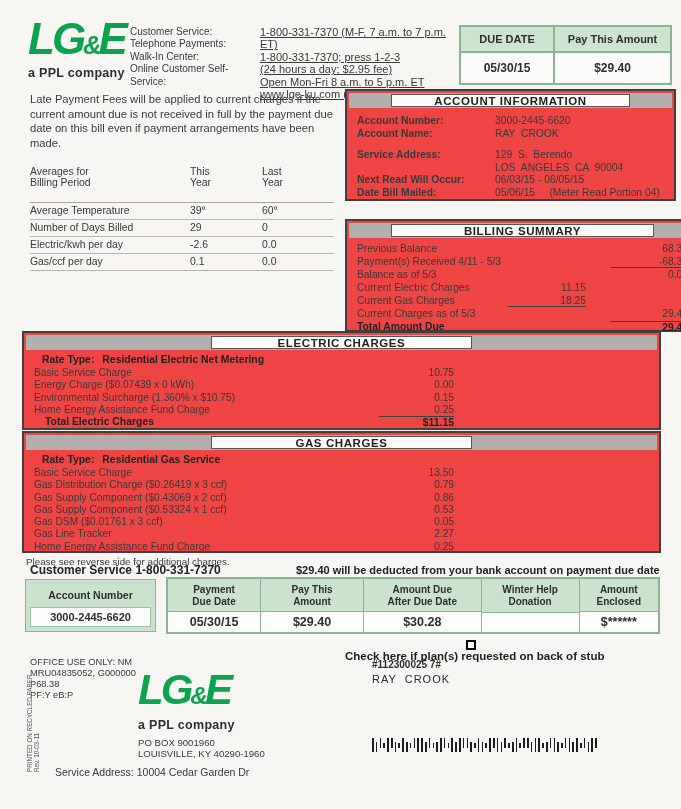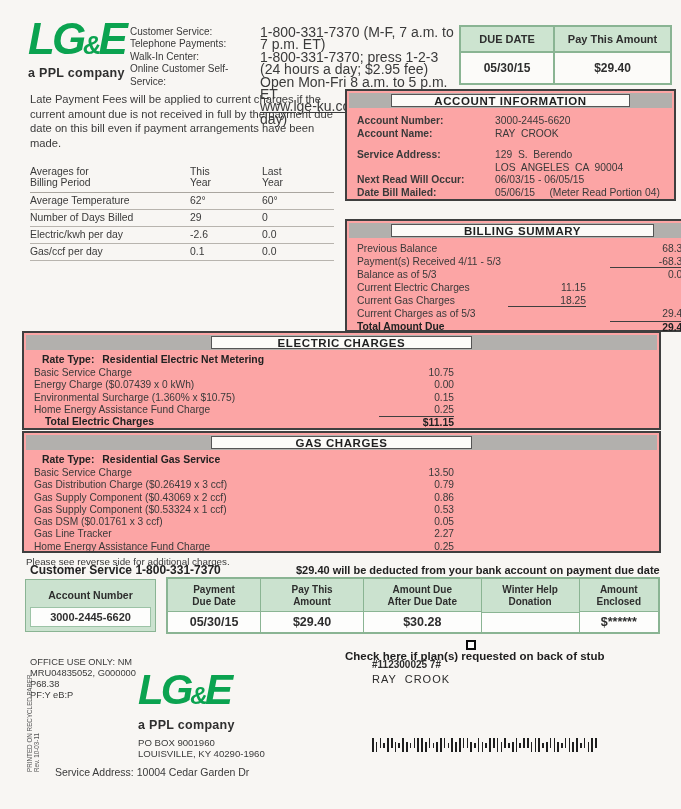--- a/index.html
+++ b/index.html
@@ -10,51 +10,51 @@
     font-family:"Liberation Sans", sans-serif;
   }
   
   .logo { color:#0ba350; font-style:italic; font-weight:bold; letter-spacing:-3px; line-height:0.95; }
   .logo .amp { font-size:0.58em; }
   .logo-top { position:absolute; left:28px; top:18px; width:110px; }
   .logo-top .logo { font-size:44px; }
   .ppl { font-weight:bold; color:#2f2f2f; font-size:12.5px; margin-top:6px; letter-spacing:0.3px; }
   
   .contact-labels { position:absolute; left:130px; top:26px; width:128px; font-size:10px; line-height:12.4px; }
-  .contact-values { position:absolute; left:260px; top:26px; width:200px; font-size:14px; line-height:12.4px; }
+  .contact-values { position:absolute; left:260px; top:26px; width:200px; font-size:11px; line-height:12.4px;text-decoration:underline; }
   .lnk { text-decoration:underline; color:#3a3a3a; }
   
   .due-table { position:absolute; left:459px; top:25px; width:213px; border:2px solid #8ab493; background:#fcfbf9; }
   .due-head { display:flex; background:#cde4d0; border-bottom:2px solid #8ab493; }
   .due-head .cell { text-align:center; font-weight:bold; font-size:11px; padding:6px 0; color:#2e2e2e; }
   .due-head .c1 { width:45%; border-right:2px solid #8ab493; }
   .due-head .c2 { width:55%; }
   .due-vals { display:flex; }
   .due-vals .cell { text-align:center; font-weight:bold; font-size:12px; padding:8px 0; color:#2e2e2e; }
   .due-vals .c1 { width:45%; border-right:2px solid #8ab493; }
   .due-vals .c2 { width:55%; }
   
   .late { position:absolute; left:30px; top:92px; width:318px; font-size:11.2px; line-height:14.6px; }
   
-  .box { position:absolute; border:2px solid #3f3f3f; background:#fca5a5; }
+  .box { position:absolute; border:2px solid #3f3f3f; background:#ef4444; }
   .sechead { position:relative; background:#b2b0ad; height:15px; margin:2px; }
   .sechead .inner { position:absolute; top:1px; bottom:1px; background:#fcfbf8; border:1px solid #555;
     display:flex; align-items:center; justify-content:center; font-weight:bold; font-size:11.5px;
     letter-spacing:0.6px; color:#1f1f1f; }
   .inner-narrow { left:42px; right:42px; }
   .inner-wide { left:185px; right:185px; }
   
   .acct { left:345px; top:89px; width:331px; height:112px; }
   .acct-body { padding:5px 10px 0; font-size:10.3px; line-height:12.5px; }
   .acct-row { display:flex; white-space:pre; }
   .acct-row .lab { width:138px; font-weight:bold; }
   .spacer8 { height:9px; }
   
   .avg { position:absolute; left:30px; top:166px; width:304px; font-size:10.4px; }
-  .avg-head { display:flex; border-bottom:1px solid #aaa6a0; padding-bottom:4px; }
+  .avg-head { display:flex; border-bottom:1px solid #aaa6a0; padding-bottom:14px; }
   .avg-head .c0 { width:160px; } .avg-head .c1 { width:72px; } .avg-head .c2 { width:72px; }
   .avg-row { display:flex; border-bottom:1px solid #b8b4ae; padding:2px 0 3px; }
   .avg-row .c0 { width:160px; } .avg-row .c1 { width:72px; } .avg-row .c2 { width:72px; }
   
   .bill { left:345px; top:219px; width:355px; height:113px; }
   .bs-body { padding:3px 0 0; }
   .bs-row { position:relative; height:13px; font-size:10.3px; padding-left:10px; }
   .bs-amt { position:absolute; width:78px; text-align:right; }
   .bs-amt.right { right:10px; }
   .bs-amt.mid { right:112px; }
@@ -176,21 +176,21 @@
           <div>This</div>
           <div>Year</div>
         </div>
       <div class="c2">
           <div>Last</div>
           <div>Year</div>
         </div>
     </div>
     <div class="avg-row">
         <div class="c0">Average Temperature</div>
-        <div class="c1">62°</div>
+        <div class="c1">39°</div>
         <div class="c2">60°</div>
       </div>
     <div class="avg-row">
         <div class="c0">Number of Days Billed</div>
         <div class="c1">29</div>
         <div class="c2">0</div>
       </div>
     <div class="avg-row">
         <div class="c0">Electric/kwh per day</div>
         <div class="c1">-2.6</div>

